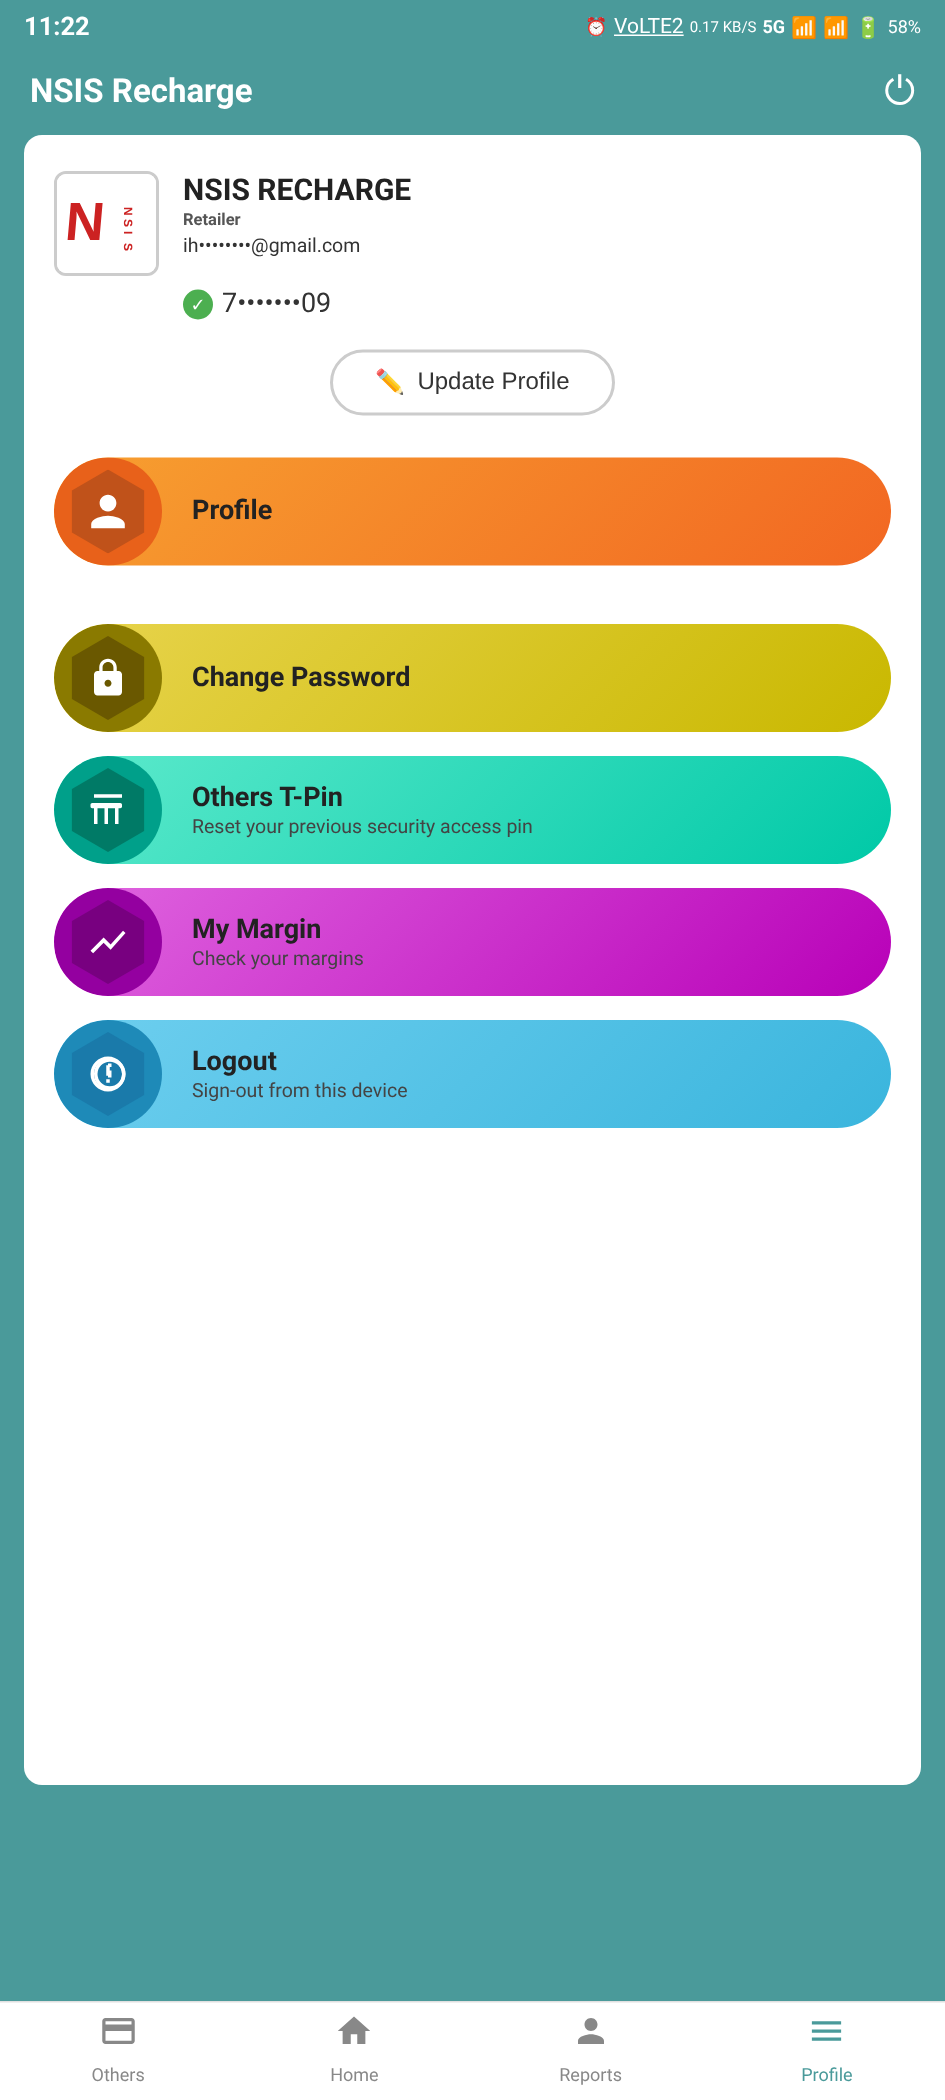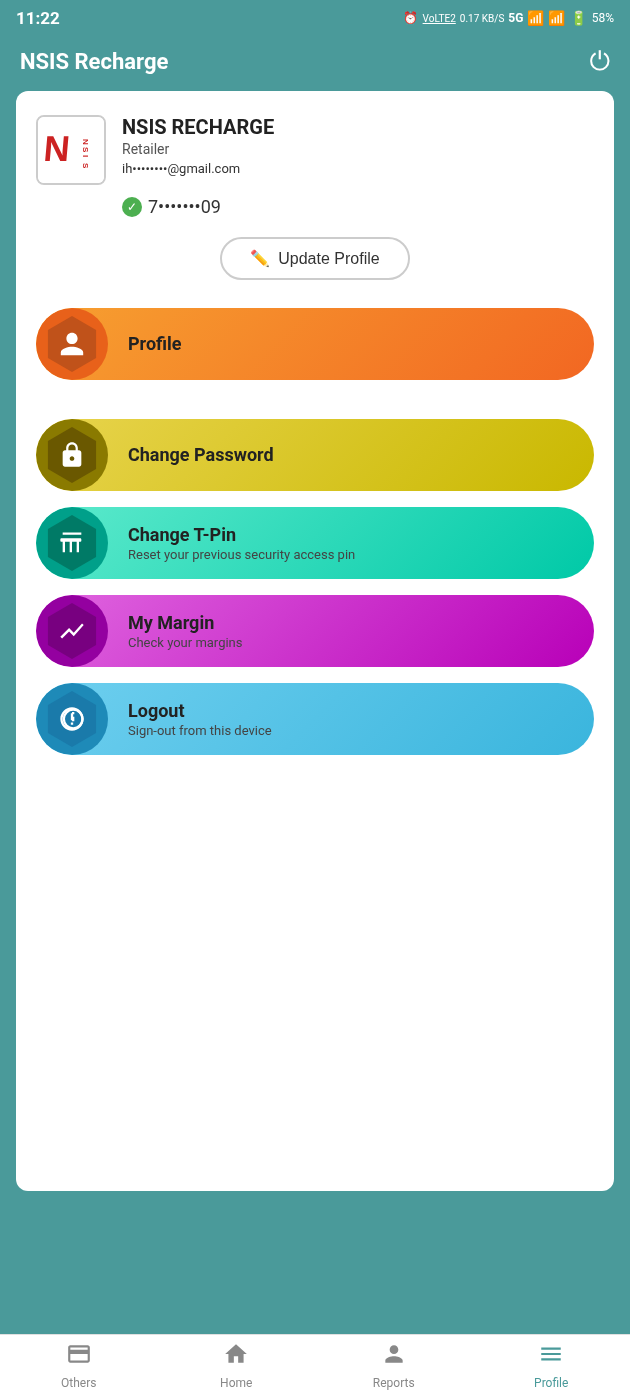--- a/index.html
+++ b/index.html
@@ -83,23 +83,24 @@
     .profile-info {
       flex: 1;
     }
     .profile-name {
       font-size: 20px;
       font-weight: bold;
       color: #222;
       margin-bottom: 2px;
     }
     .profile-role {
-      font-size: 14px;
+      font-size: 11px;
       color: #555;
       margin-bottom: 4px;
+      font-weight: bold;
     }
     .profile-email {
       font-size: 13px;
       color: #333;
       margin-bottom: 20px;
     }
     .profile-phone-row {
       display: flex;
       align-items: center;
       gap: 6px;
@@ -280,21 +281,21 @@
 
     .spacer { height: 120px; }
   </style>
 </head>
 <body>
 
 <div class="status-bar">
   <span class="status-time">11:22</span>
   <div class="status-icons">
     <span>⏰</span>
-    <span style="font-size:10px;text-decoration:underline;">VoLTE2</span>
+    <span style="font-size:14px;text-decoration:underline;">VoLTE2</span>
     <span style="font-size:10px;">0.17 KB/S</span>
     <span style="font-weight:bold;font-size:12px;">5G</span>
     <span style="font-size:14px;">📶</span>
     <span style="font-size:14px;">📶</span>
     <span style="font-size:14px;">🔋</span>
     <span>58%</span>
   </div>
 </div>
 
 <div class="header">
@@ -363,21 +364,21 @@
 
   <div class="menu-item item-tpin">
     <div class="menu-icon-wrap icon-tpin">
       <div class="menu-icon-inner" style="background:#007a66;">
         <svg width="28" height="28" viewBox="0 0 24 24" fill="white">
             <path d="M20 3H4v2h16V3zm1 5H3c-.55 0-1 .45-1 1v1c0 .55.45 1 1 1h1v9h2v-9h4v9h2v-9h4v9h2v-9h1c.55 0 1-.45 1-1V9c0-.55-.45-1-1-1z"></path>
           </svg>
       </div>
     </div>
     <div class="menu-text">
-      <div class="menu-title">Change T-Pin</div>
+      <div class="menu-title">Others T-Pin</div>
       <div class="menu-subtitle">Reset your previous security access pin</div>
     </div>
   </div>
 
   <div class="menu-item item-margin">
     <div class="menu-icon-wrap icon-margin">
       <div class="menu-icon-inner" style="background:#780080;">
         <svg width="28" height="28" viewBox="0 0 24 24" fill="white">
             <path d="M3.5 18.49l6-6.01 4 4L22 6.92l-1.41-1.41-7.09 7.97-4-4L2 16.99z"></path>
           </svg>

